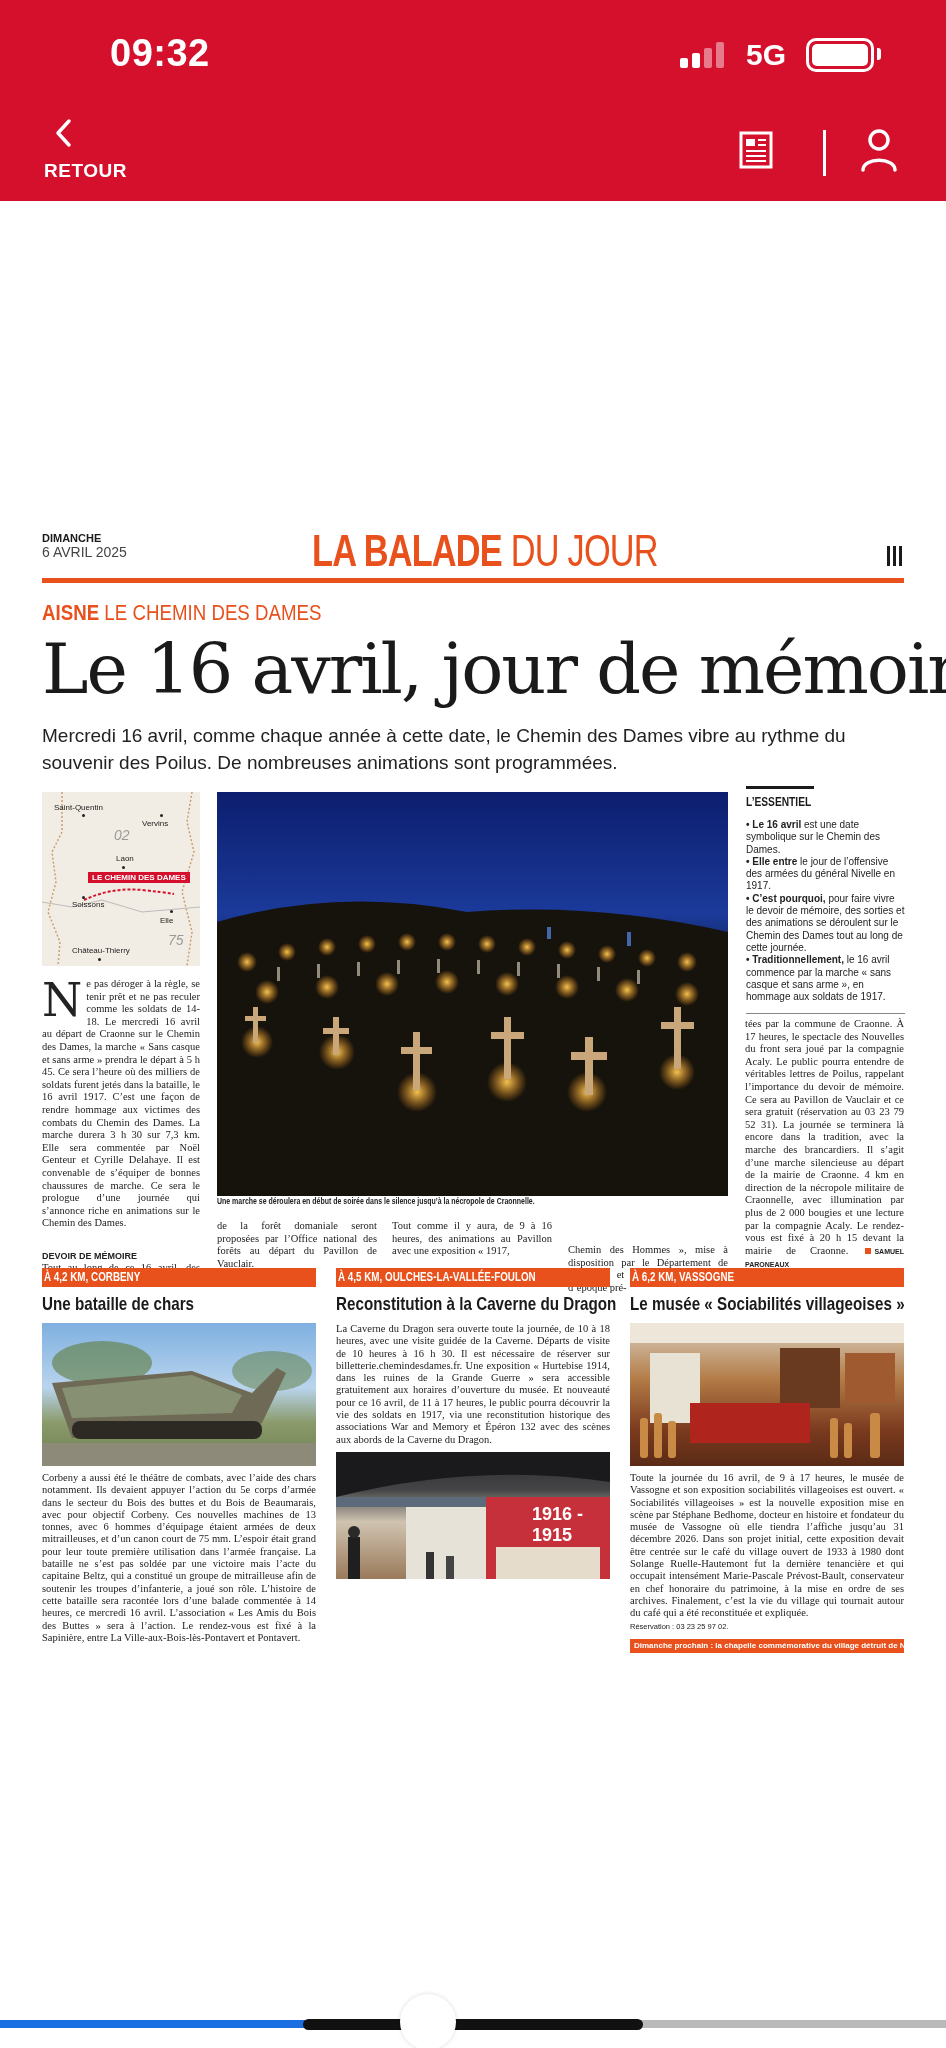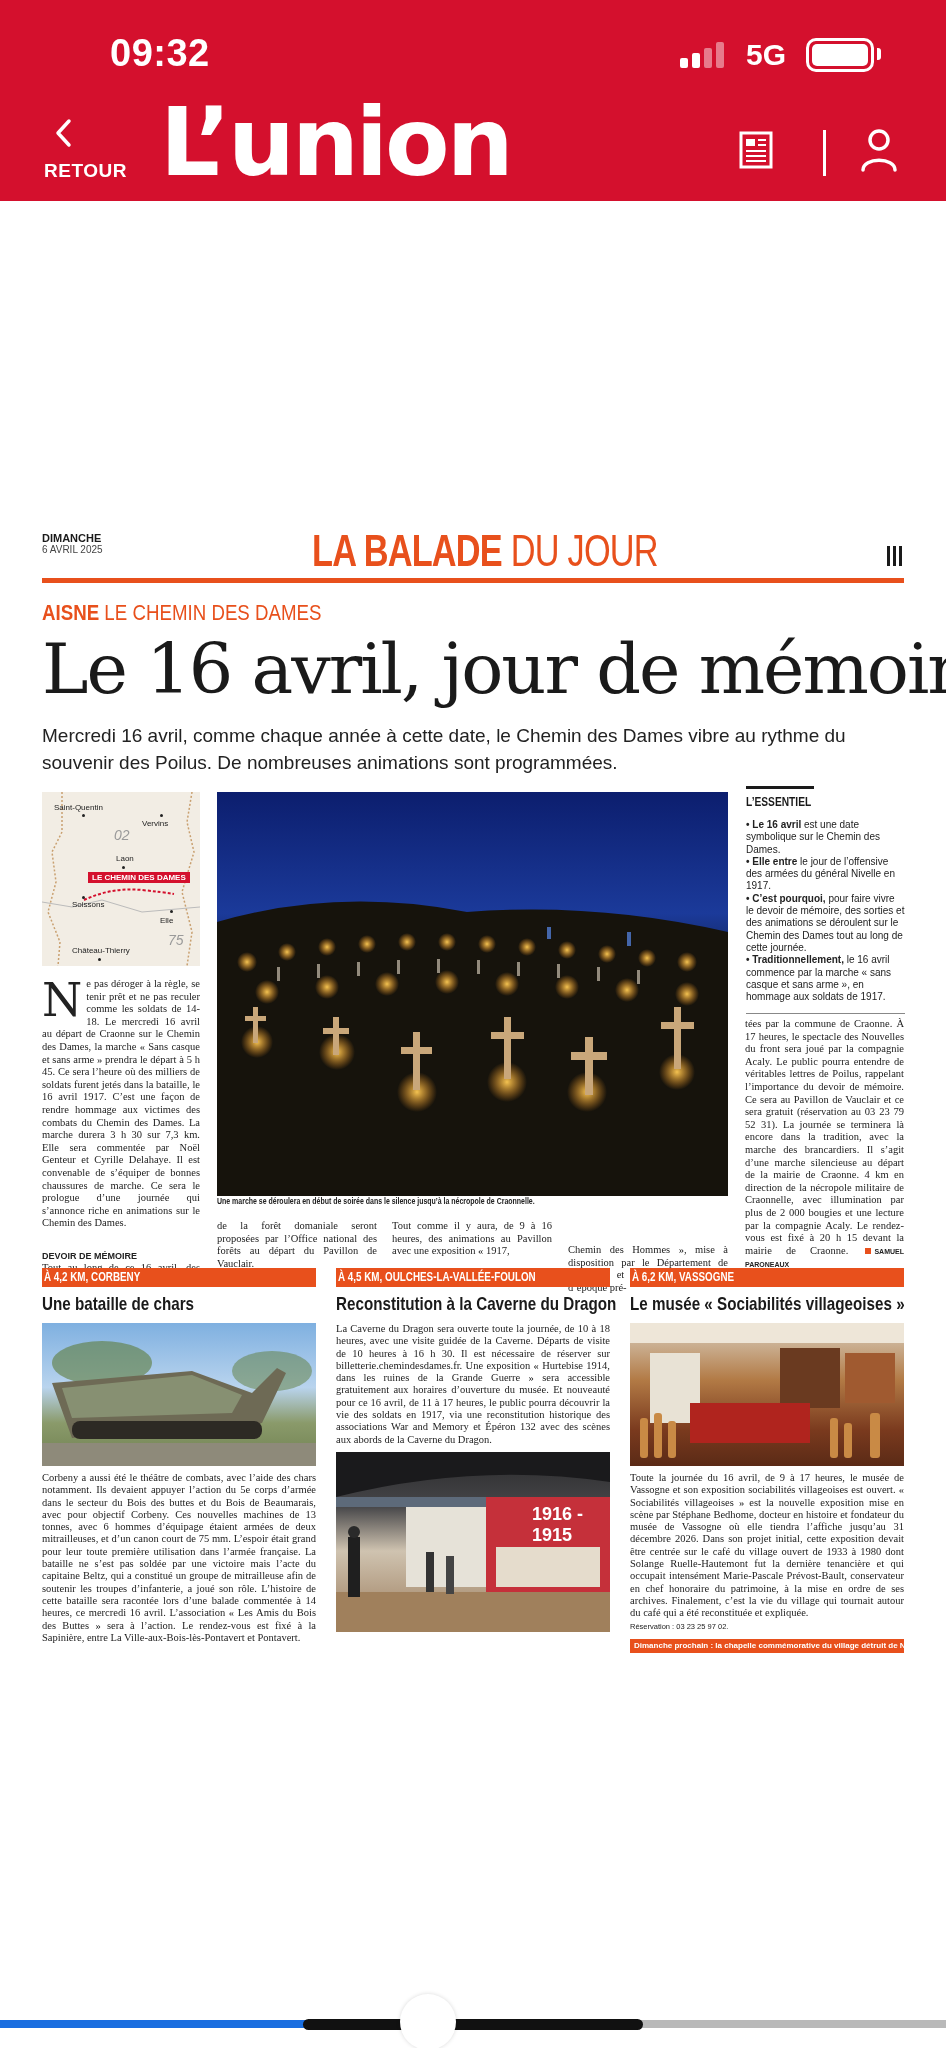--- a/index.html
+++ b/index.html
@@ -25,21 +25,21 @@
 
   .icon-btn { position: absolute; color: #fff; }
   .newspaper-icon { left: 737px; top: 130px; width: 40px; height: 40px; }
   .divider-v { position: absolute; left: 823px; top: 130px; width: 3px; height: 46px; background: #fff; }
   .user-icon { left: 860px; top: 128px; width: 38px; height: 44px; }
 
   
   .page { position: absolute; left: 42px; top: 528px; width: 862px; }
   .dateline { position: absolute; left: 0; top: 4px; font-family: "Liberation Sans Narrow", "Liberation Sans", sans-serif; }
   .dateline .day { font-size: 11px; font-weight: bold; }
-  .dateline .date { font-size: 10px; color: #444; }
+  .dateline .date { font-size: 14px; color: #444; }
   .rubric { position: absolute; left: 270px; top: -2px; font-size: 44px; color: #e8501c; letter-spacing: -1px; font-family: "Liberation Sans", sans-serif; transform: scaleX(0.78); transform-origin: left top; white-space: nowrap; }
   .rubric b { font-weight: bold; }
   .bars-icon { position: absolute; left: 845px; top: 18px; width: 16px; height: 20px; display: flex; gap: 3px; }
   .bars-icon span { display: block; width: 3px; height: 20px; background: #1a1a1a; }
   .rubric-rule { position: absolute; left: 0; top: 50px; width: 862px; height: 5px; background: #e8501c; }
 
   .kicker { position: absolute; left: 0; top: 72px; font-size: 22px; color: #e8501c; white-space: nowrap; transform: scaleX(0.85); transform-origin: left top; }
   .kicker b { font-weight: bold; }
   .headline { position: absolute; left: 0; top: 100px; font-family: "DejaVu Serif", serif; font-size: 70px; letter-spacing: -2px; color: #1a1a1a; white-space: nowrap; }
   .standfirst { position: absolute; left: 0; top: 194px; width: 860px; font-family: "Liberation Sans", sans-serif; font-size: 19px; line-height: 27px; color: #222; }
@@ -105,21 +105,20 @@
     </div>
   <div class="battery-tip"></div>
 
   <div class="back-btn">
     <svg class="back-chevron" viewBox="0 0 20 30">
         <polyline points="15,3 4,15 15,27" fill="none" stroke="#fff" stroke-width="3.5" stroke-linecap="round" stroke-linejoin="round"></polyline>
       </svg>
     <span class="back-label">RETOUR</span>
   </div>
 
-  <div class="logo">L’union</div>
 
   <svg class="icon-btn newspaper-icon" viewBox="0 0 40 40">
     <rect x="4" y="3" width="30" height="34" fill="none" stroke="#fff" stroke-width="3"></rect>
     <rect x="9" y="9" width="9" height="7" fill="#fff"></rect>
     <line x1="21" y1="10" x2="29" y2="10" stroke="#fff" stroke-width="2"></line>
     <line x1="21" y1="15" x2="29" y2="15" stroke="#fff" stroke-width="2"></line>
     <line x1="9" y1="21" x2="29" y2="21" stroke="#fff" stroke-width="2"></line>
     <line x1="9" y1="26" x2="29" y2="26" stroke="#fff" stroke-width="2"></line>
     <line x1="9" y1="31" x2="29" y2="31" stroke="#fff" stroke-width="2"></line>
   </svg>
@@ -285,21 +284,21 @@
         <rect x="0" y="120" width="274" height="23" fill="#8e8a7a"></rect>
       </svg>
     </div>
     <div class="txt" style="margin-top:6px;">Corbeny a aussi été le théâtre de combats, avec l’aide des chars notamment. Ils devaient appuyer l’action du 5e corps d’armée dans le secteur du Bois des buttes et du Bois de Beaumarais, avec pour objectif Corbeny. Ces nouvelles machines de 13 tonnes, avec 6 hommes d’équipage étaient armées de deux mitrailleuses, et d’un canon court de 75 mm. L’espoir était grand pour leur toute première utilisation dans l’armée française. La bataille ne s’est pas soldée par une victoire mais l’acte du capitaine Beltz, qui a constitué un groupe de mitrailleuse afin de soutenir les troupes d’infanterie, a joué son rôle. L’histoire de cette bataille sera racontée lors d’une balade commentée à 14 heures, ce mercredi 16 avril. L’association « Les Amis du Bois des Buttes » sera à l’action. Le rendez-vous est fixé à la Sapinière, entre La Ville-aux-Bois-lès-Pontavert et Pontavert.</div>
   </div>
 
   <div class="box" style="left:294px;">
     <div class="band"><span>À 4,5 KM, OULCHES-LA-VALLÉE-FOULON</span></div>
     <h4>Reconstitution à la Caverne du Dragon</h4>
     <div class="txt">La Caverne du Dragon sera ouverte toute la journée, de 10 à 18 heures, avec une visite guidée de la Caverne. Départs de visite de 10 heures à 16 h 30. Il est nécessaire de réserver sur billetterie.chemindesdames.fr. Une exposition « Hurtebise 1914, dans les ruines de la Grande Guerre » sera accessible gratuitement aux horaires d’ouverture du musée. Et nouveauté pour ce 16 avril, de 11 à 17 heures, le public pourra découvrir la vie des soldats en 1917, via une reconstitution historique des associations War and Memory et Épéron 132 avec des scènes aux abords de la Caverne du Dragon.</div>
-    <div class="img" style="height:180px;margin-top:6px;background:linear-gradient(180deg,#2a2a2c 0%,#454548 30%,#cfc3b0 55%,#9a7a5a 100%);">
+    <div class="img" style="height:127px;margin-top:6px;background:linear-gradient(180deg,#2a2a2c 0%,#454548 30%,#cfc3b0 55%,#9a7a5a 100%);">
       <svg width="274" height="180" viewBox="0 0 274 180" style="position:absolute;left:0;top:0">
         <path d="M0 0 L274 0 L274 30 Q140 10 0 45 Z" fill="#1a1a1c"></path>
         <rect x="0" y="45" width="274" height="10" fill="#5d6a7a"></rect>
         <rect x="150" y="45" width="124" height="100" fill="#c5303a"></rect>
         <rect x="160" y="95" width="104" height="40" fill="#e5dccc"></rect>
         <rect x="70" y="55" width="80" height="80" fill="#e6e2d8"></rect>
         <rect x="0" y="140" width="274" height="40" fill="#a0805c"></rect>
         <rect x="12" y="85" width="12" height="60" fill="#1f1f1f"></rect>
         <circle cx="18" cy="80" r="6" fill="#2a2a2a"></circle>
         <rect x="90" y="100" width="8" height="40" fill="#333"></rect>

